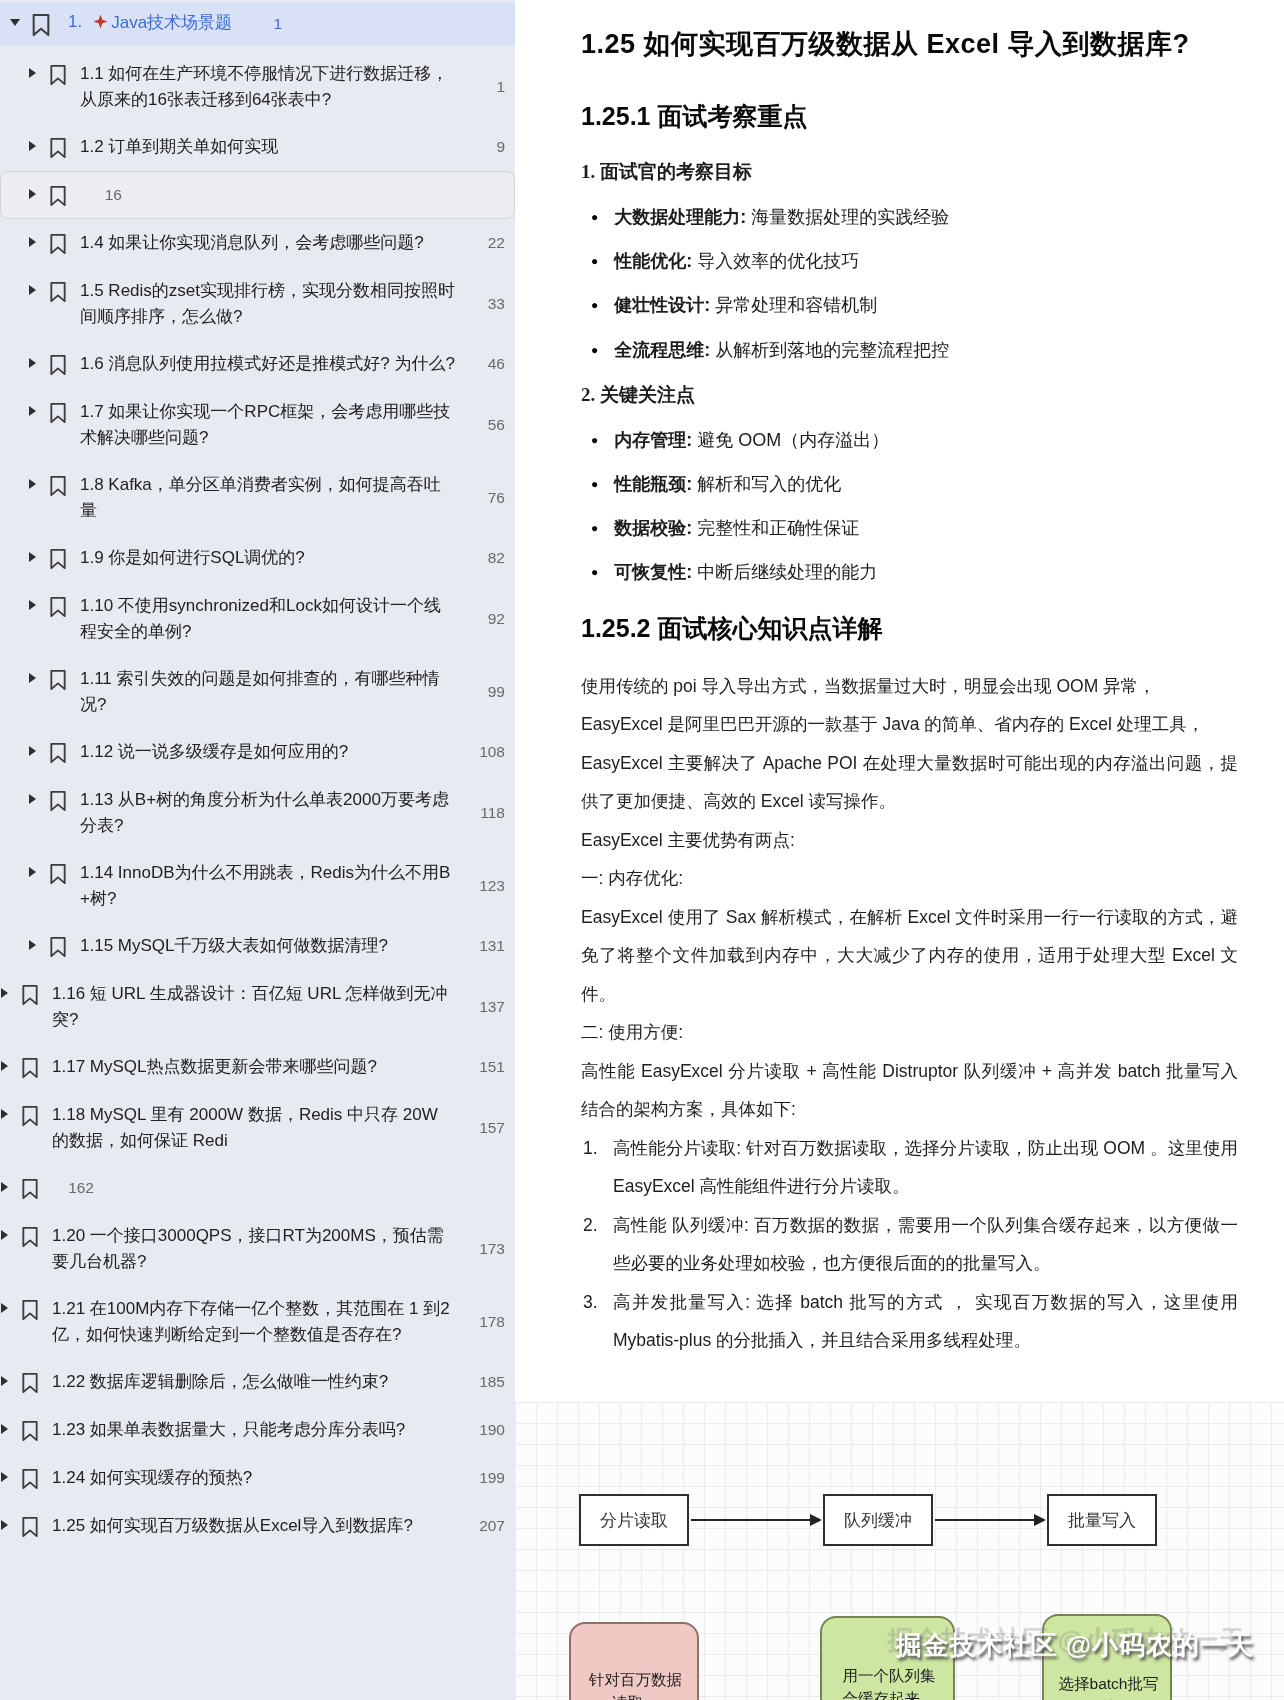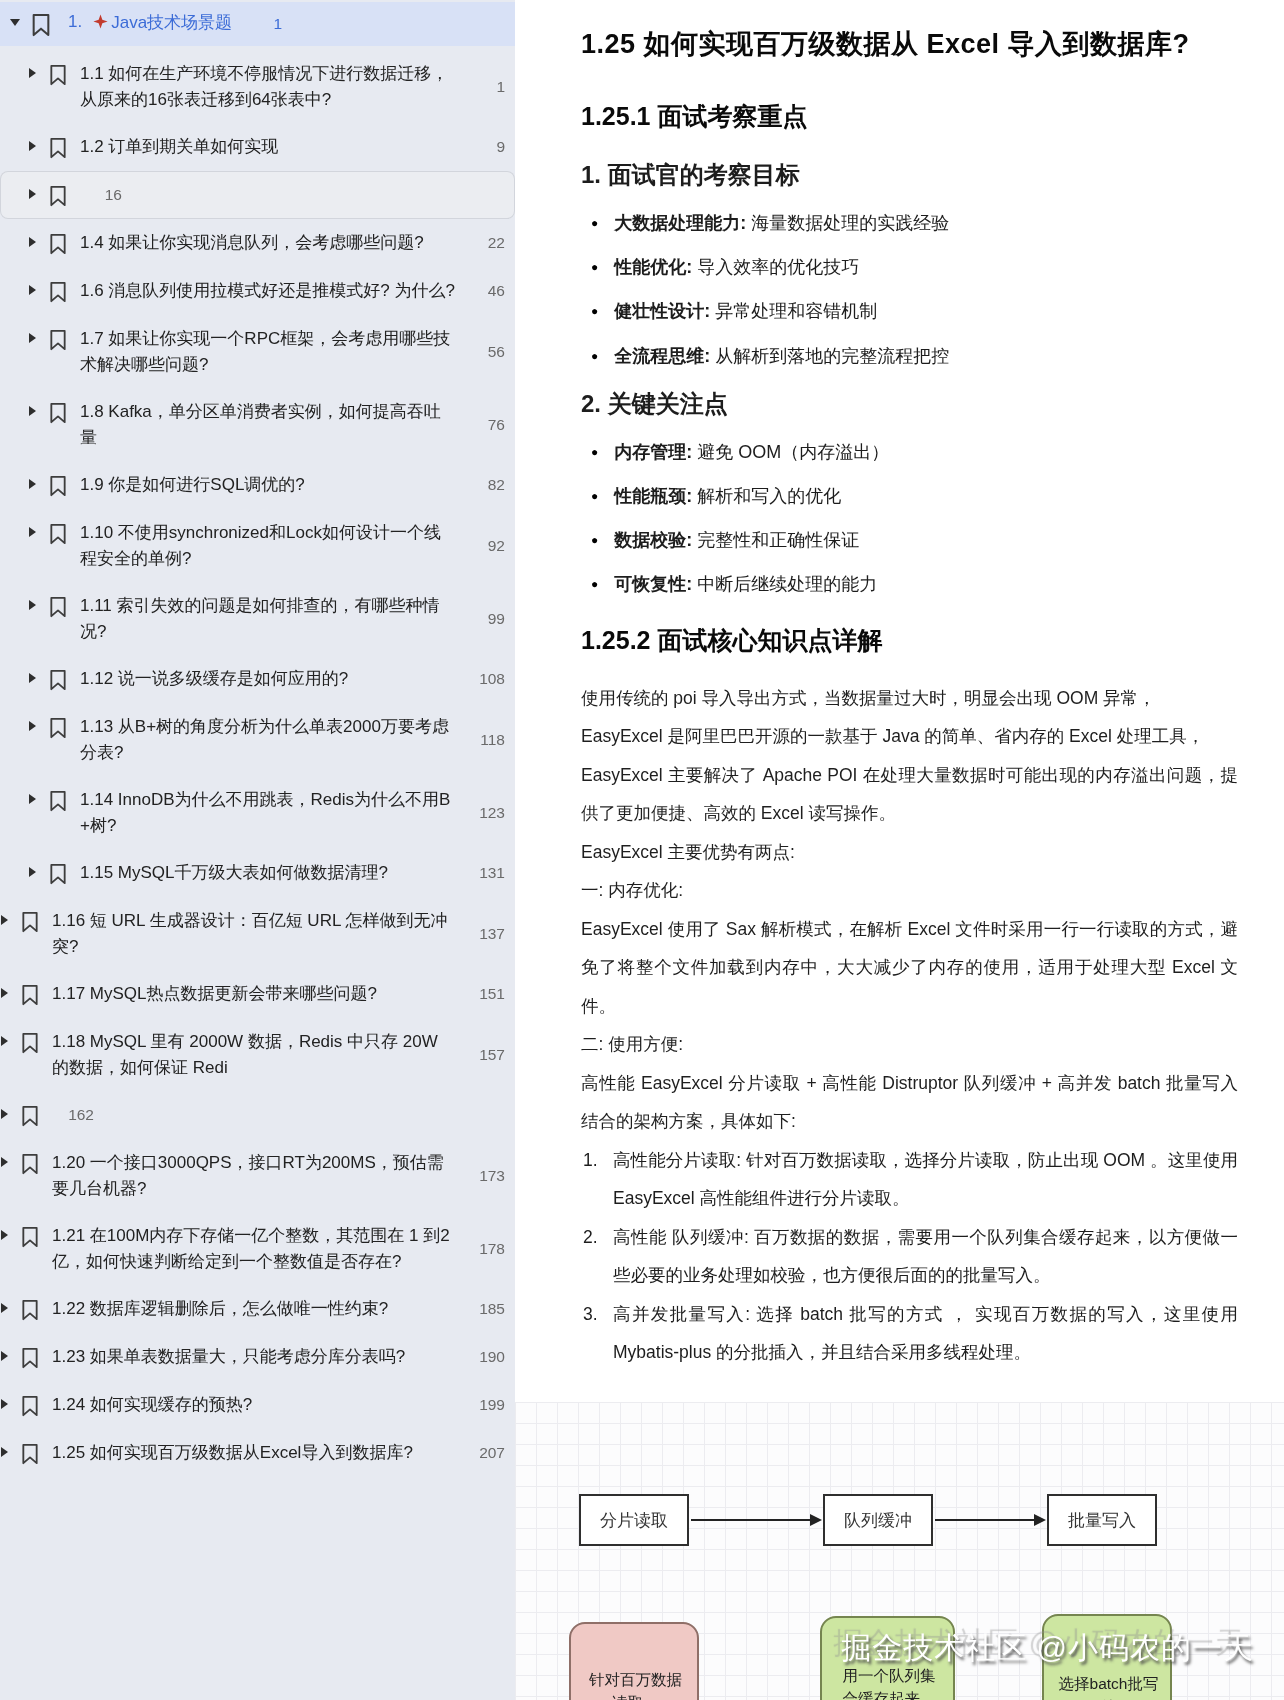--- a/index.html
+++ b/index.html
@@ -41,21 +41,21 @@
 
   
   .doc {
     position:absolute; left:515px; top:0; width:769px; height:1700px;
     background:#ffffff; overflow:hidden;padding-left:32px;
   }
   .doc-inner { padding:16px 46px 0 34px; }
   .doc-title { font-size:27px; font-weight:bold; color:#0a0a0a; margin:10px 0 38px; letter-spacing:.5px; }
   .sec-title { font-size:25px; font-weight:bold; color:#0a0a0a; margin:0 0 26px; }
   .sec-title.second { margin-top:26px; margin-bottom:22px; }
-  .sub-title { font-size:24px; font-weight:bold; margin:0 0 20px; }
+  .sub-title { font-size:19px; font-weight:bold; margin:0 0 20px;font-family:Liberation Serif, serif; }
   .bullet { display:flex; font-size:18px; margin:0 0 19px; padding-left:10px; line-height:1.4; }
   .bullet .dot { font-size:12px; margin:4px 16px 0 0; color:#000; }
   .bullet b { font-weight:bold; }
   .bullets { margin-bottom:4px; }
   .para { font-size:17.5px; line-height:2.2; color:#1f1f1f; text-align:justify; }
   .step { display:flex; font-size:17.5px; line-height:2.2; }
   .step-num { flex:0 0 32px; padding-left:2px; }
   .step-text { flex:1; text-align:justify; }
 
   
@@ -88,21 +88,21 @@
     font-size:15.5px; line-height:1.5; color:#222; white-space:pre-line;
     padding:44px 10px 10px 13px; height:200px;
   }
   .bbox.pink  { left:54px;  top:220px; width:130px; background:#f0c9c5; border-color:#8f6f68; }
   .bbox.green { background:#cde6a1; border-color:#75854f; }
   .bbox:nth-of-type(2) { left:305px; top:214px; width:135px; padding-top:46px; }
   .bbox:nth-of-type(3) { left:527px; top:212px; width:130px; padding-top:56px; }
 
   .watermark {
     position:absolute; top:226px; right:30px; z-index:6;
-    font-size:30px; font-weight:normal; color:#fff; letter-spacing:1px; white-space:nowrap;
+    font-size:26px; font-weight:bold; color:#fff; letter-spacing:1px; white-space:nowrap;
     text-shadow:2px 3px 3px rgba(70,70,70,.9), -8px -5px 1px rgba(145,145,145,.4);
   }
 </style>
 </head>
 <body>
 
 <div class="toc-panel">
 
   <div class="toc-row root">
     <span class="caret down"></span>
@@ -159,20 +159,30 @@
         <span class="caret"></span>
         <span class="bm">
           <svg width="20" height="24" viewBox="0 0 24 28">
             <path d="M4 3 h16 v22 l-8 -7 l-8 7 z" fill="none" stroke="#3d3d3d" stroke-width="2.2" stroke-linejoin="round"></path>
           </svg>
         </span>
         <span class="toc-label">1.4 如果让你实现消息队列，会考虑哪些问题?</span>
         <span class="toc-page">22</span>
       </div>
 
+      <div class="toc-row">
+        <span class="caret"></span>
+        <span class="bm">
+          <svg width="20" height="24" viewBox="0 0 24 28">
+            <path d="M4 3 h16 v22 l-8 -7 l-8 7 z" fill="none" stroke="#3d3d3d" stroke-width="2.2" stroke-linejoin="round"></path>
+          </svg>
+        </span>
+        <span class="toc-label">1.5 Redis的zset实现排行榜，实现分数相同按照时间顺序排序，怎么做?</span>
+        <span class="toc-page">33</span>
+      </div>
 
       <div class="toc-row">
         <span class="caret"></span>
         <span class="bm">
           <svg width="20" height="24" viewBox="0 0 24 28">
             <path d="M4 3 h16 v22 l-8 -7 l-8 7 z" fill="none" stroke="#3d3d3d" stroke-width="2.2" stroke-linejoin="round"></path>
           </svg>
         </span>
         <span class="toc-label">1.6 消息队列使用拉模式好还是推模式好? 为什么?</span>
         <span class="toc-page">46</span>

